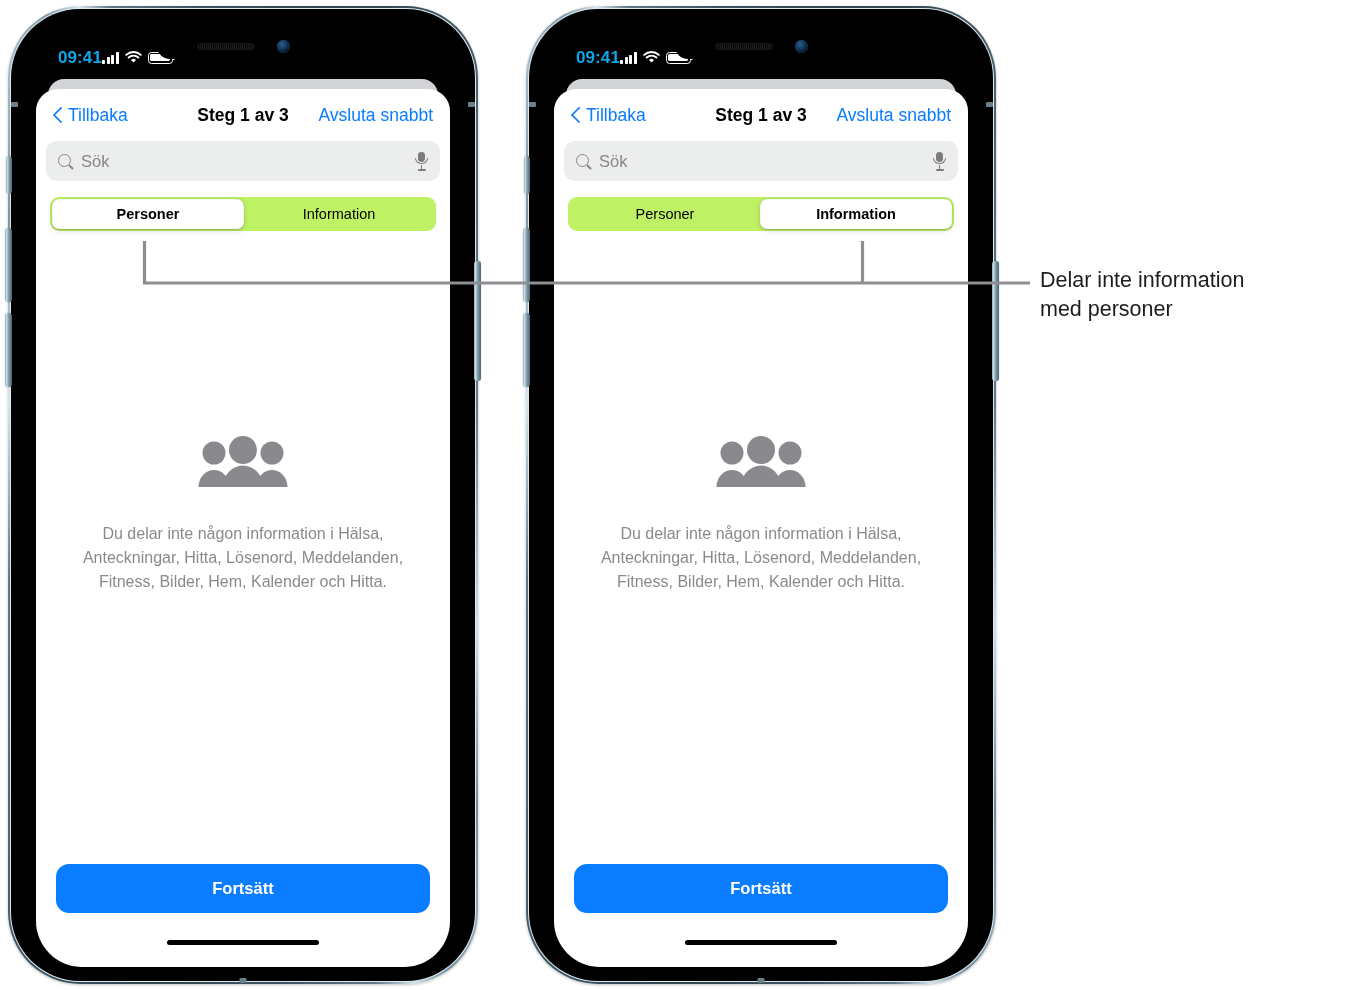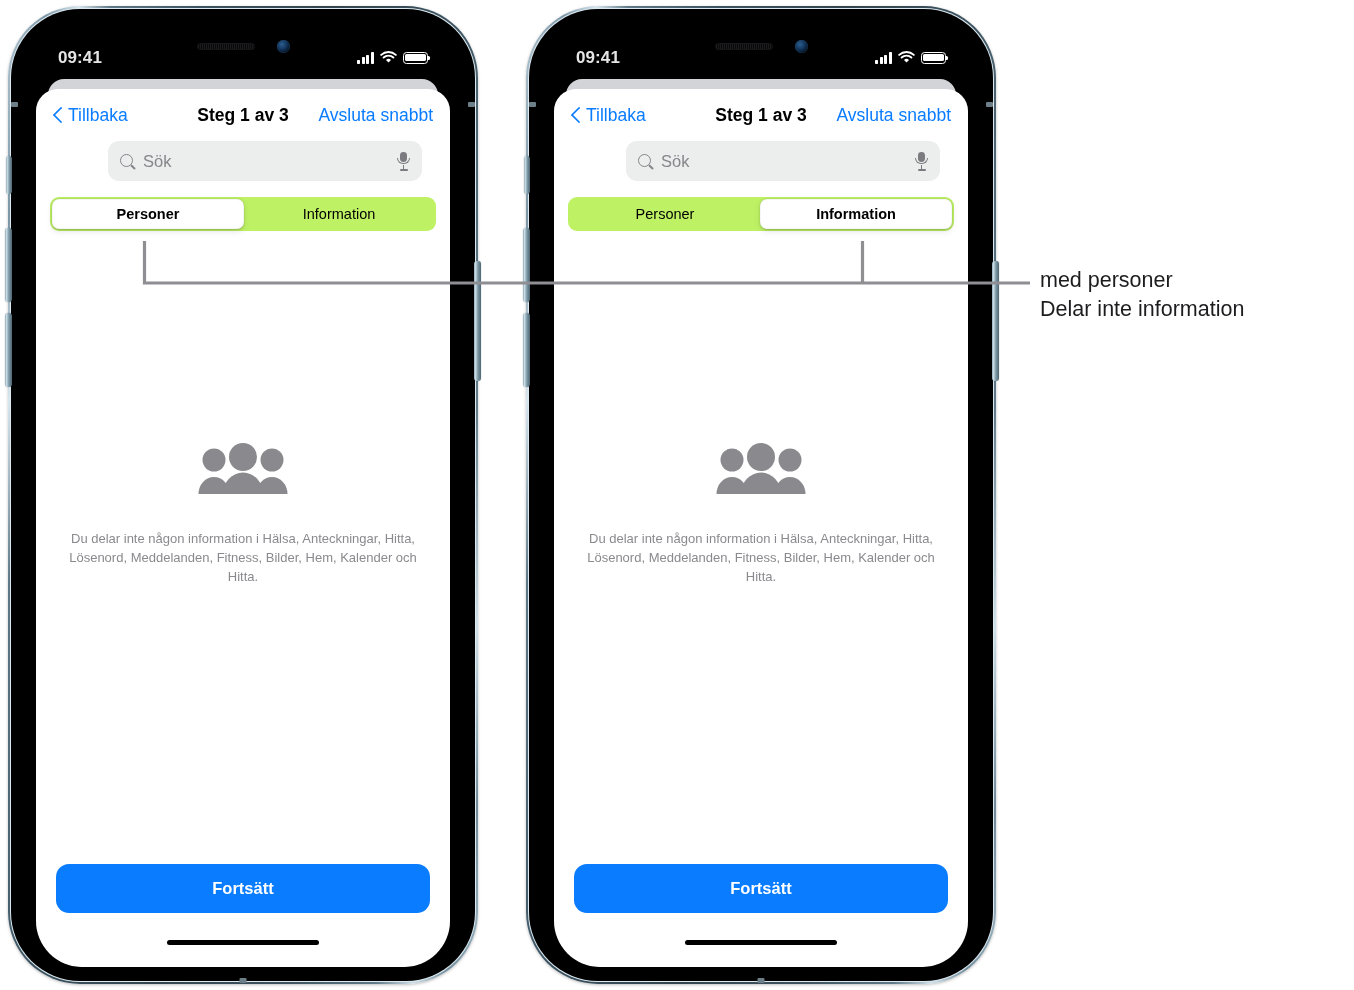--- a/index.html
+++ b/index.html
@@ -110,23 +110,22 @@
     box-shadow: inset 0 0 1px #3a6d9e;
   }
 
   
   .statusbar {
     position: absolute;
     top: 14px; left: 0; right: 0;
     height: 30px;
     display: flex;
     align-items: center;
-    justify-content: space-between;
     padding: 0 32px;
-    color: #e5e5e5;
+    color: #0ea5e9;
     z-index: 5;
   }
   .sb-time {
     font-size: 17px;
     font-weight: bold;
     letter-spacing: 0.1px;
     margin-top: 11px;
   }
   .sb-icons {
     display: flex;
@@ -220,21 +219,21 @@
   }
   .nav-right {
     margin-left: auto;
     color: #0a7cff;
     font-size: 17.5px;
     cursor: pointer;
     z-index: 2;
   }
 
   
-  .searchwrap { padding: 0 28px; flex: none; margin-left: 44px; }
+  .searchwrap { padding: 0 10px; flex: none; }
   .searchbar {
     height: 40px;
     background: #eceded;
     border-radius: 11px;
     display: flex;
     align-items: center;
     padding: 0 11px;
     gap: 7px;
   }
   .search-icon { width: 17px; height: 17px; position: relative; flex: none; }
@@ -321,21 +320,21 @@
     flex-direction: column;
     align-items: center;
     justify-content: center;
     padding: 0 22px;
     margin-top: -66px;
   }
   .people-icon { width: 92px; height: 62px; margin-bottom: 25px; }
   .empty-text {
     text-align: center;
     color: #8a8a8e;
-    font-size: 13px;
+    font-size: 16px;
     line-height: 1.47;
     max-width: 360px;
   }
 
   
   .footer { padding: 0 20px 12px; flex: none; }
   .cta {
     height: 49px;
     background: #0a7cff;
     border-radius: 13px;
@@ -559,17 +558,17 @@
       </div>
     </div>
   </div>
 
   <svg class="callout-svg" width="1354" height="990">
     <path d="M144.5 241 L144.5 283 L1030 283" stroke="#8e8e93" stroke-width="3.2" fill="none"></path>
     <path d="M862.5 241 L862.5 283" stroke="#8e8e93" stroke-width="3.2" fill="none"></path>
   </svg>
 
   <div class="callout-text">
+    <div>Delar inte information</div>
     <div>med personer</div>
-    <div>Delar inte information</div>
   </div>
 
 </div>
 
 </body></html>

